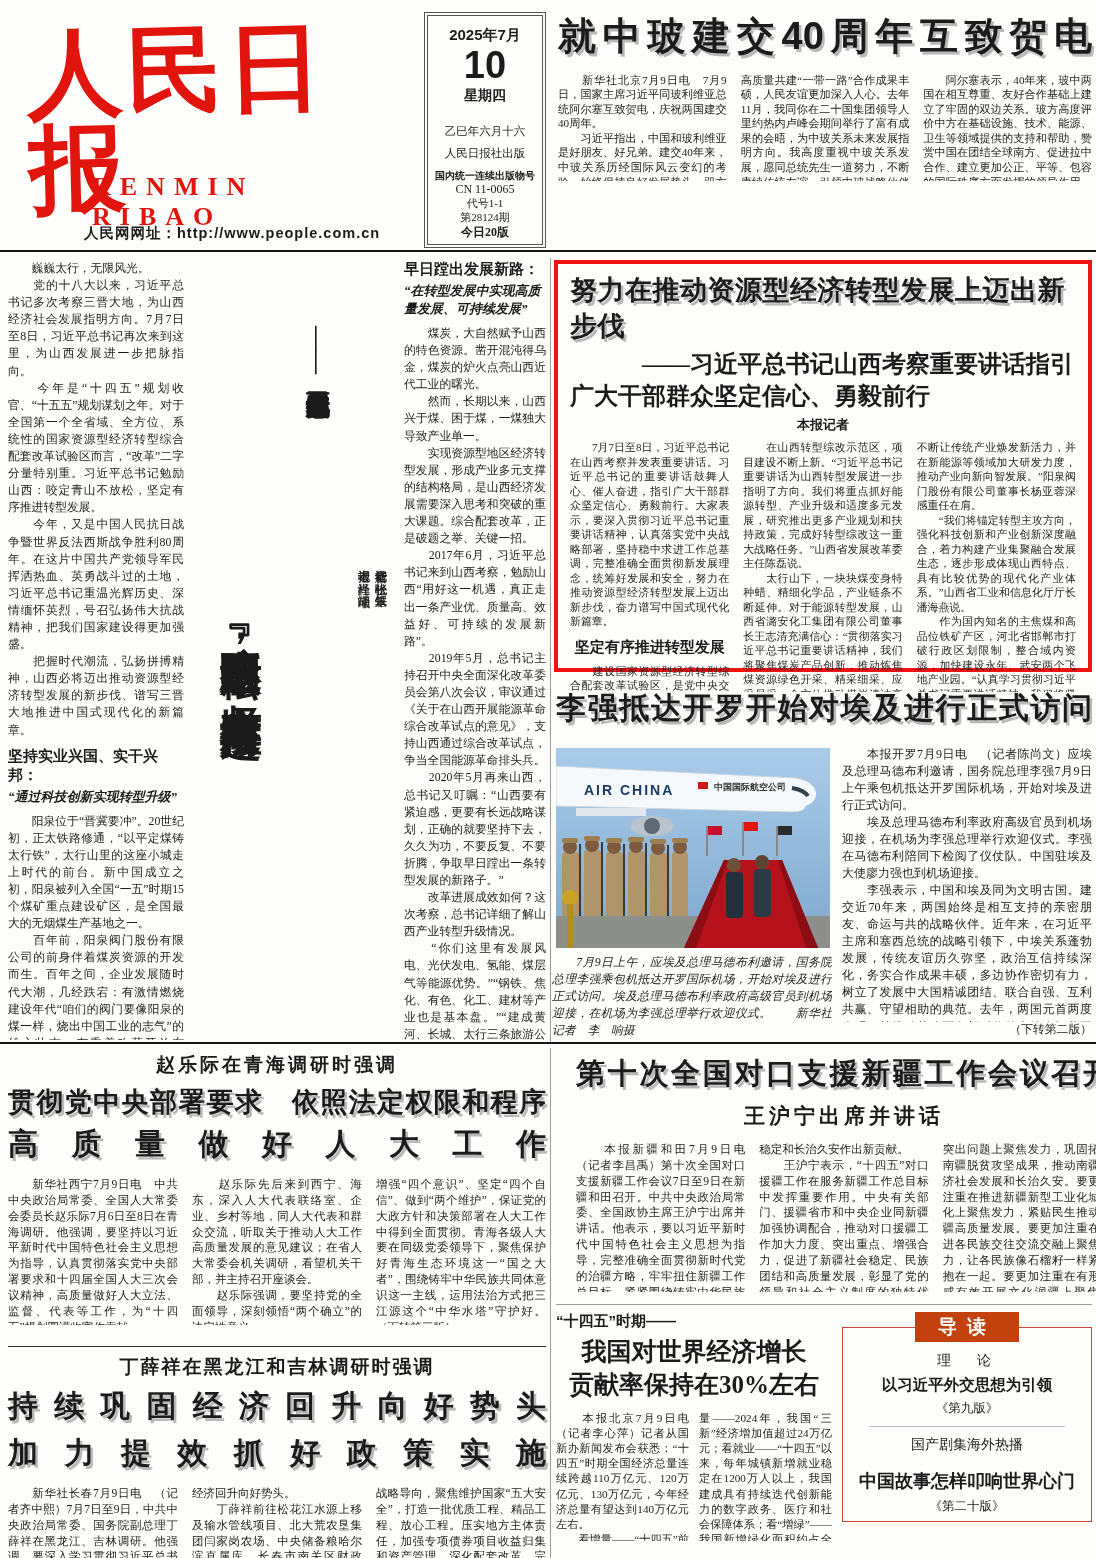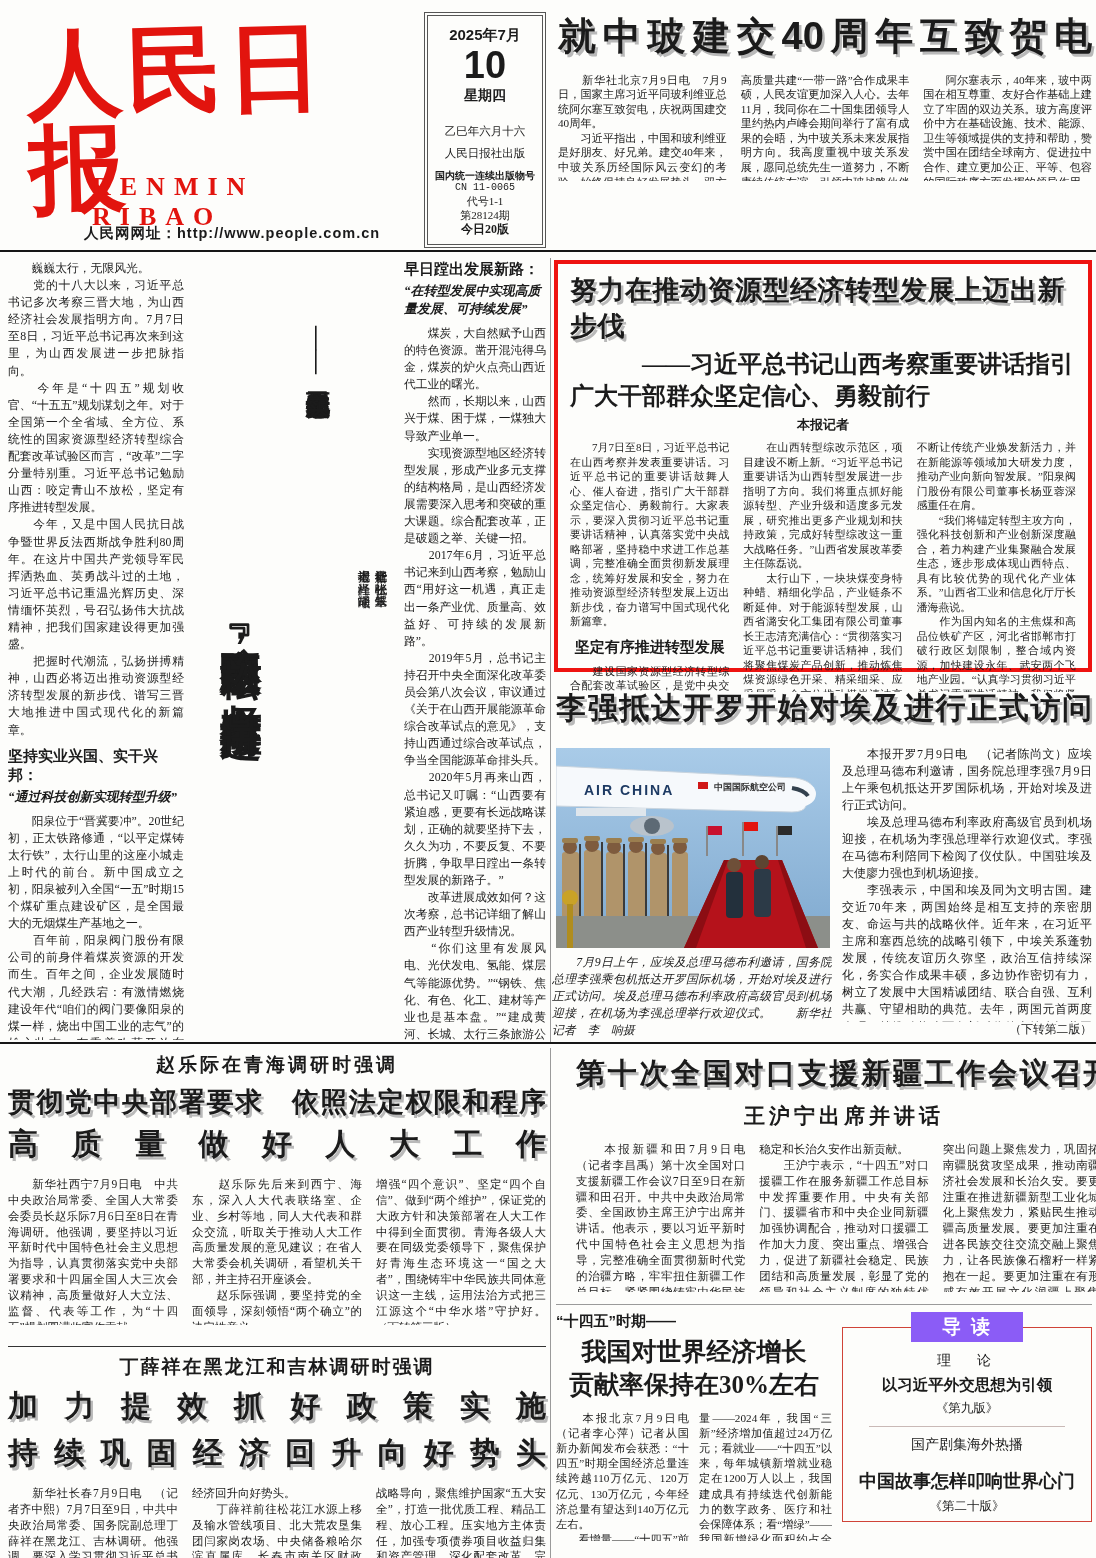--- a/index.html
+++ b/index.html
@@ -24,22 +24,22 @@
   
   #logo{font-weight:900;color:#e2140e;font-size:96px;letter-spacing:4px;transform:rotate(-1.5deg);line-height:1;}
   #logo-latin{color:#e2140e;font-weight:bold;font-size:26px;letter-spacing:9px;}
   #website{font-weight:bold;font-size:14.5px;letter-spacing:1px;}
   #datebox{border:4px double #555;text-align:center;box-sizing:border-box;padding-top:10px;}
   #datebox div{line-height:1.25;}
   
   #redbox{border:4px solid #ee1310;box-sizing:border-box;padding:8px 12px;background:#fdfdfb;}
   .rb-cols .body-text{font-size:10.9px;line-height:1.33;}
   
-  #daodu-tab{width:104px;height:30px;background:#8b5cf6;color:#fff;font-weight:bold;font-size:19px;
-             letter-spacing:10px;text-align:center;line-height:30px;margin:0 auto;position:relative;z-index:2;padding-left:8px;}
+  #daodu-tab{width:104px;height:30px;background:#c2410c;color:#fff;font-weight:bold;font-size:19px;
+             letter-spacing:10px;text-align:center;line-height:30px;margin:0 auto;position:relative;z-index:2;}
   #daodu-box{border:1.5px solid #d04338;margin-top:-15px;padding:24px 8px 6px 8px;text-align:center;box-sizing:border-box;}
   .daodu-divider{border-top:1px solid #c9b9b6;margin:9px 18px;}
 </style>
 </head>
 <body>
 
 <div id="page">
 
   <div class="abs" style="left:28px;top:22px;width:392px;height:140px;">
     <div id="logo" class="serif">人民日报</div>
@@ -51,21 +51,21 @@
     <span id="website">人民网网址：http://www.people.com.cn</span>
   </div>
 
   <div id="datebox" class="abs sans" style="left:424px;top:12px;width:122px;height:236px;">
     <div style="font-size:15px;font-weight:bold;">2025年7月</div>
     <div style="font-size:38px;font-weight:bold;line-height:1.1;">10</div>
     <div style="font-size:14px;font-weight:bold;">星期四</div>
     <div class="serif" style="font-size:11.5px;margin-top:20px;">乙巳年六月十六</div>
     <div class="serif" style="font-size:11.5px;margin-top:8px;">人民日报社出版</div>
     <div style="font-size:10px;font-weight:bold;margin-top:9px;">国内统一连续出版物号</div>
-    <div class="serif" style="font-size:10px;font-family:Liberation Mono, monospace;">CN 11-0065</div>
+    <div class="serif" style="font-size:12px;">CN 11-0065</div>
     <div class="serif" style="font-size:11px;">代号1-1</div>
     <div class="serif" style="font-size:11px;">第28124期</div>
     <div class="serif" style="font-size:12px;font-weight:bold;">今日20版</div>
   </div>
 
   <div class="abs" style="left:558px;top:12px;width:534px;">
     <div class="sans shadowed spread" style="font-size:38px;font-weight:900;line-height:1.28;">就中玻建交40周年互致贺电</div>
     <div class="cols" style="margin-top:12px;height:108px;">
       <div class="col body-text" style="font-size:11.2px;line-height:1.3;">　　新华社北京7月9日电　7月9日，国家主席习近平同玻利维亚总统阿尔塞互致贺电，庆祝两国建交40周年。
 　　习近平指出，中国和玻利维亚是好朋友、好兄弟。建交40年来，中玻关系历经国际风云变幻的考验，始终保持良好发展势头。双方在涉及彼此核心利益和重大关切问题上坚定相互支持，</div>
@@ -243,22 +243,22 @@
       <div class="col body-text" style="font-size:11.5px;line-height:1.38;">　　赵乐际先后来到西宁、海东，深入人大代表联络室、企业、乡村等地，同人大代表和群众交流，听取关于推动人大工作高质量发展的意见建议；在省人大常委会机关调研，看望机关干部，并主持召开座谈会。
 　　赵乐际强调，要坚持党的全面领导，深刻领悟“两个确立”的决定性意义，</div>
       <div class="col body-text" style="font-size:11.5px;line-height:1.38;">增强“四个意识”、坚定“四个自信”、做到“两个维护”，保证党的大政方针和决策部署在人大工作中得到全面贯彻。青海各级人大要在同级党委领导下，聚焦保护好青海生态环境这一“国之大者”，围绕铸牢中华民族共同体意识这一主线，运用法治方式把三江源这个“中华水塔”守护好。（下转第三版）</div>
     </div>
   </div>
 
   <div class="abs" style="left:8px;top:1346px;width:538px;height:1px;background:#333;"></div>
 
   <div class="abs" style="left:8px;top:1354px;width:538px;">
     <div class="kicker sans" style="font-size:19px;letter-spacing:2px;">丁薛祥在黑龙江和吉林调研时强调</div>
+    <div class="serif shadowed spread" style="font-size:30px;font-weight:900;margin-top:6px;">持续巩固经济回升向好势头</div>
     <div class="serif shadowed spread" style="font-size:30px;font-weight:900;margin-top:6px;">加力提效抓好政策实施</div>
-    <div class="serif shadowed spread" style="font-size:30px;font-weight:900;margin-top:6px;">持续巩固经济回升向好势头</div>
     <div class="cols" style="margin-top:12px;height:88px;">
       <div class="col body-text" style="font-size:11.5px;line-height:1.38;">　　新华社长春7月9日电　（记者齐中熙）7月7日至9日，中共中央政治局常委、国务院副总理丁薛祥在黑龙江、吉林调研。他强调，要深入学习贯彻习近平总书记重要指示精神，贯彻落实党中央和国务院决策部署，加力提效抓好政策实施，以科技创新引领产业全面振兴，扎实推动高质量发展，持续巩固</div>
       <div class="col body-text" style="font-size:11.5px;line-height:1.38;">经济回升向好势头。
 　　丁薛祥前往松花江水源上移及输水管线项目、北大荒农垦集团闫家岗农场、中央储备粮哈尔滨直属库、长春市南关区财政局，调研重大政策落实和地方财政运行等情况。他指出，要用足用好更加积极的财政政策，提高资金使用效益和政策落实效果。“两重”建设要突出</div>
       <div class="col body-text" style="font-size:11.5px;line-height:1.38;">战略导向，聚焦维护国家“五大安全”，打造一批优质工程、精品工程、放心工程。压实地方主体责任，加强专项债券项目收益归集和资产管理。深化配套改革，完善投入机制，撬动社会资本参与重大项目建设。优化财政支出结构，加强绩效管理，兜牢基层“三保”底线，确保财政运行安全可持续。（下转第四版）</div>
     </div>
   </div>
 
   <div class="abs" style="left:576px;top:1054px;width:536px;">
     <div class="serif shadowed spread" style="font-size:29px;font-weight:900;">第十次全国对口支援新疆工作会议召开</div>

